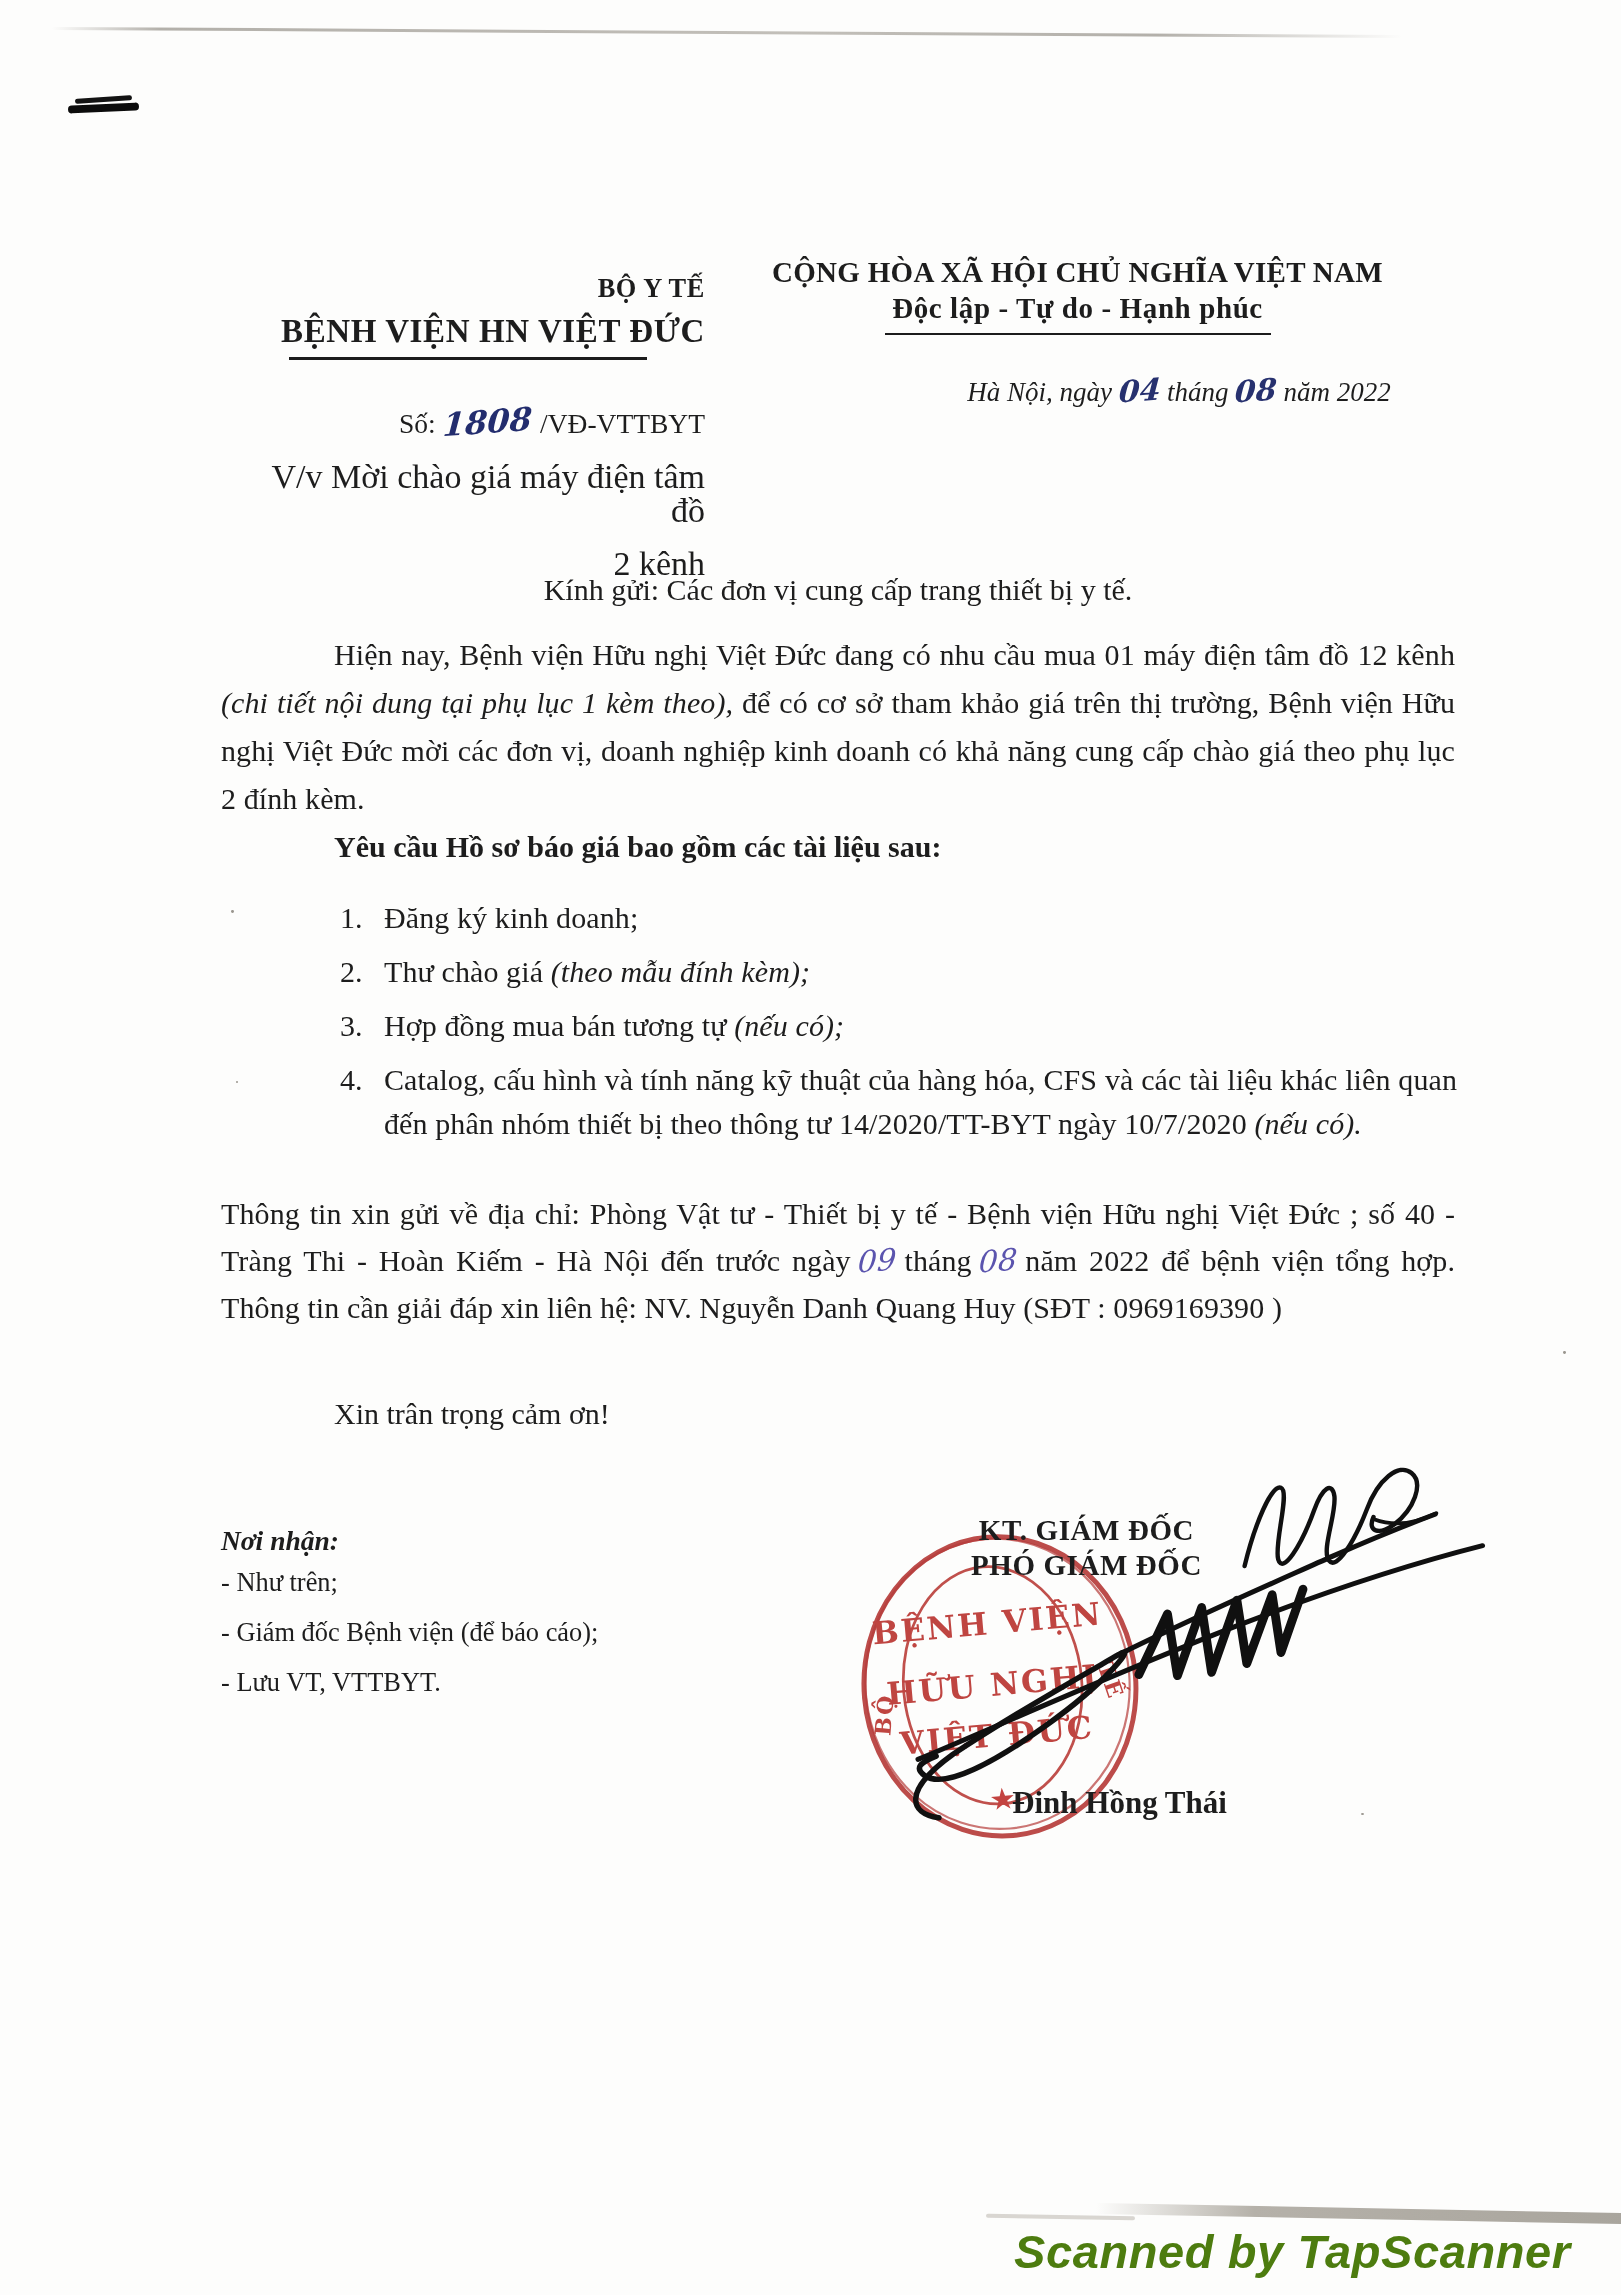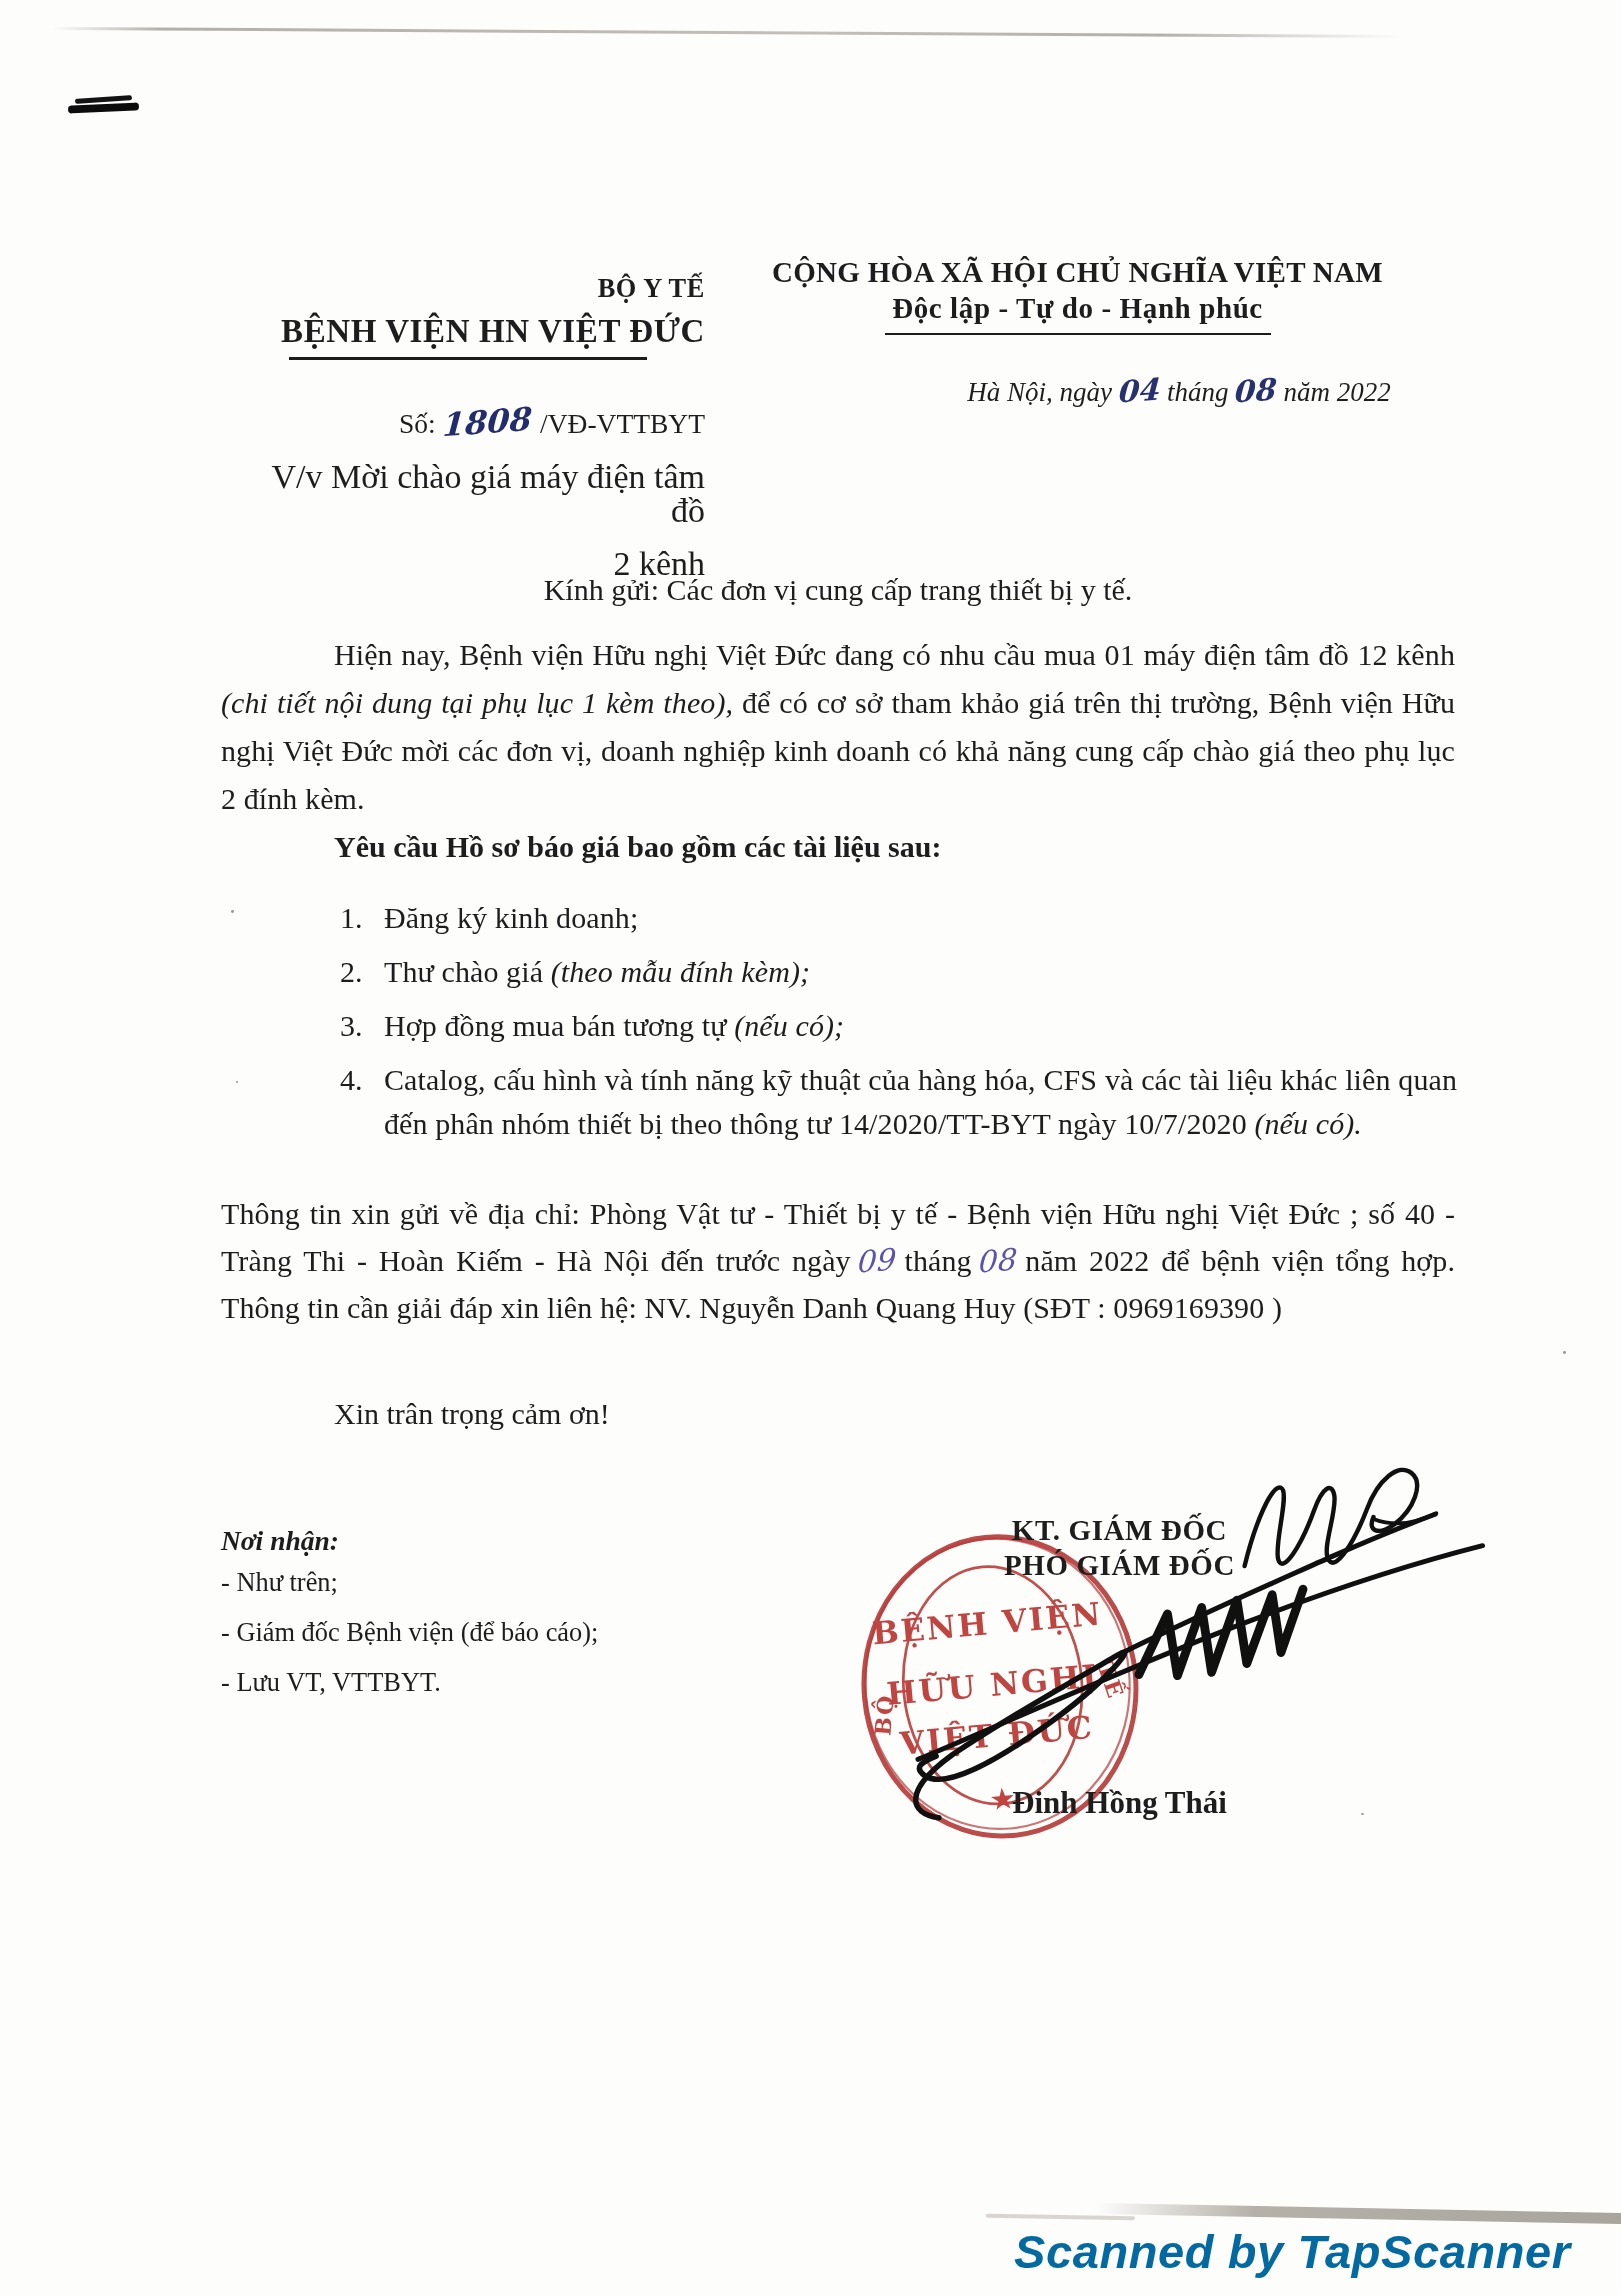--- a/index.html
+++ b/index.html
@@ -25,21 +25,21 @@
     background:linear-gradient(to right, rgba(170,166,158,0), #b5b1a9 30%, #a9a59d);
     transform:rotate(1.1deg);border-radius:1.7px;
   }
   .bottom-shadow-tail{
     position:absolute;left:986px;top:2215px;width:149px;height:4.4px;
     background:#c9c5bf;opacity:.7;transform:rotate(1deg);border-radius:2.2px;
   }
   .watermark{
     position:absolute;left:1014px;top:2224px;width:584px;
     font-family:"Liberation Sans","DejaVu Sans",sans-serif;
-    font-style:italic;font-weight:bold;font-size:47px;color:#0369a1;
+    font-style:italic;font-weight:bold;font-size:47px;color:#4d7c0f;
     white-space:nowrap;letter-spacing:0.6px;
   }
   
   .lh-left{position:absolute;left:231px;top:273px;width:474px;text-align:right;}
   .lh-left .ministry{font-size:26.4px;font-weight:bold;letter-spacing:0.6px;}
   .lh-left .org{font-size:33px;font-weight:bold;margin-top:8.8px;letter-spacing:0.6px;}
   .bar{height:2.8px;background:#1c1c1c;margin:7.7px auto 0 auto;}
   .bar-left{width:358px;}
   .bar-right{width:386px;}
   .doc-no{font-size:27.5px;margin-top:43px;white-space:nowrap;}
@@ -68,21 +68,21 @@
   .oitem{position:relative;padding-left:44px;font-size:30px;line-height:44px;margin-bottom:10px;text-align:justify;letter-spacing:0.1px;}
   .oitem .num{position:absolute;left:0;top:0;}
   .address{top:1190px;line-height:47px;}
   .closing{position:absolute;left:221px;top:1397px;width:1234px;font-size:30px;text-indent:113px;}
   .italic{font-style:italic;}
   
   .recipients{position:absolute;left:221px;top:1525px;width:496px;}
   .recipients .label{font-size:27.5px;font-weight:bold;font-style:italic;}
   .recipients .item{font-size:26.4px;line-height:50px;}
   .recipients .item:first-of-type{margin-top:4.4px;}
-  .sign-titles{position:absolute;left:943px;top:1514px;width:353px;text-align:center;}
+  .sign-titles{position:absolute;left:910px;top:1514px;width:353px;text-align:center;}
   .sign-titles .t1{font-size:29px;font-weight:bold;letter-spacing:0.6px;}
   .sign-titles .t2{font-size:29px;font-weight:bold;margin-top:2px;letter-spacing:0.6px;}
   .signer-name{position:absolute;left:943px;top:1785px;width:353px;text-align:center;font-size:31px;font-weight:bold;}
   .stamp-svg{position:absolute;left:859px;top:1534px;transform:rotate(-5deg);opacity:.95;}
   .sig-svg{position:absolute;left:837px;top:1432px;}
   .stamp-text{font-family:"DejaVu Serif",serif;font-weight:bold;fill:#bc3c38;letter-spacing:4px;}
 </style>
 </head>
 <body>
 

